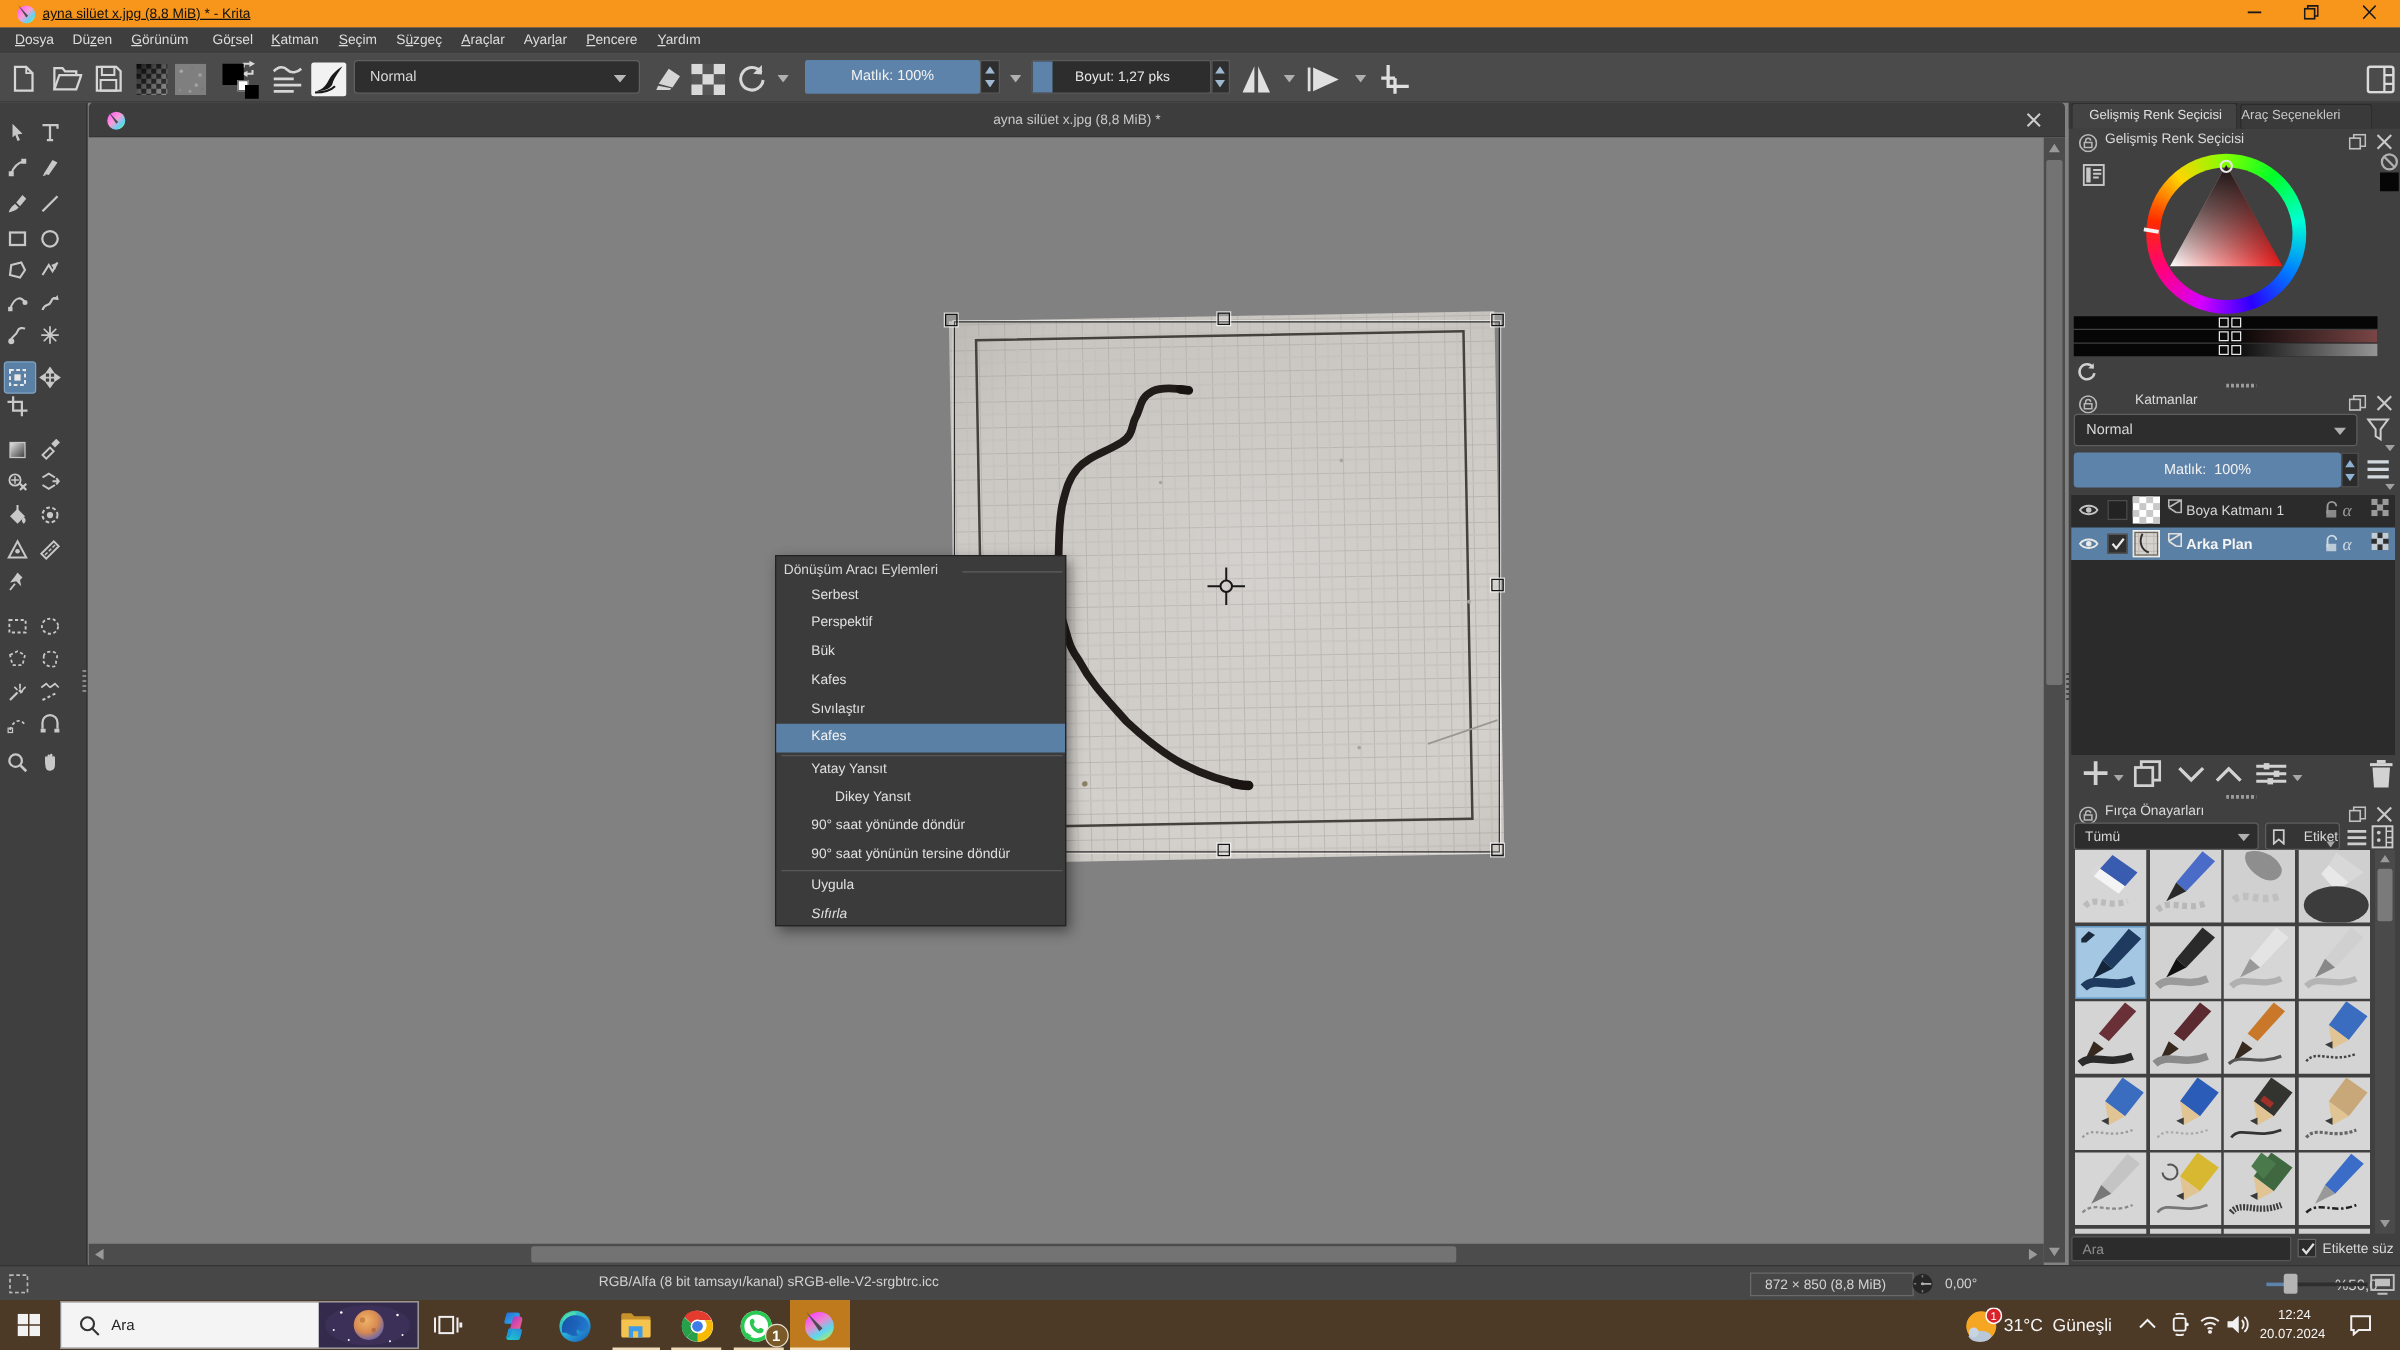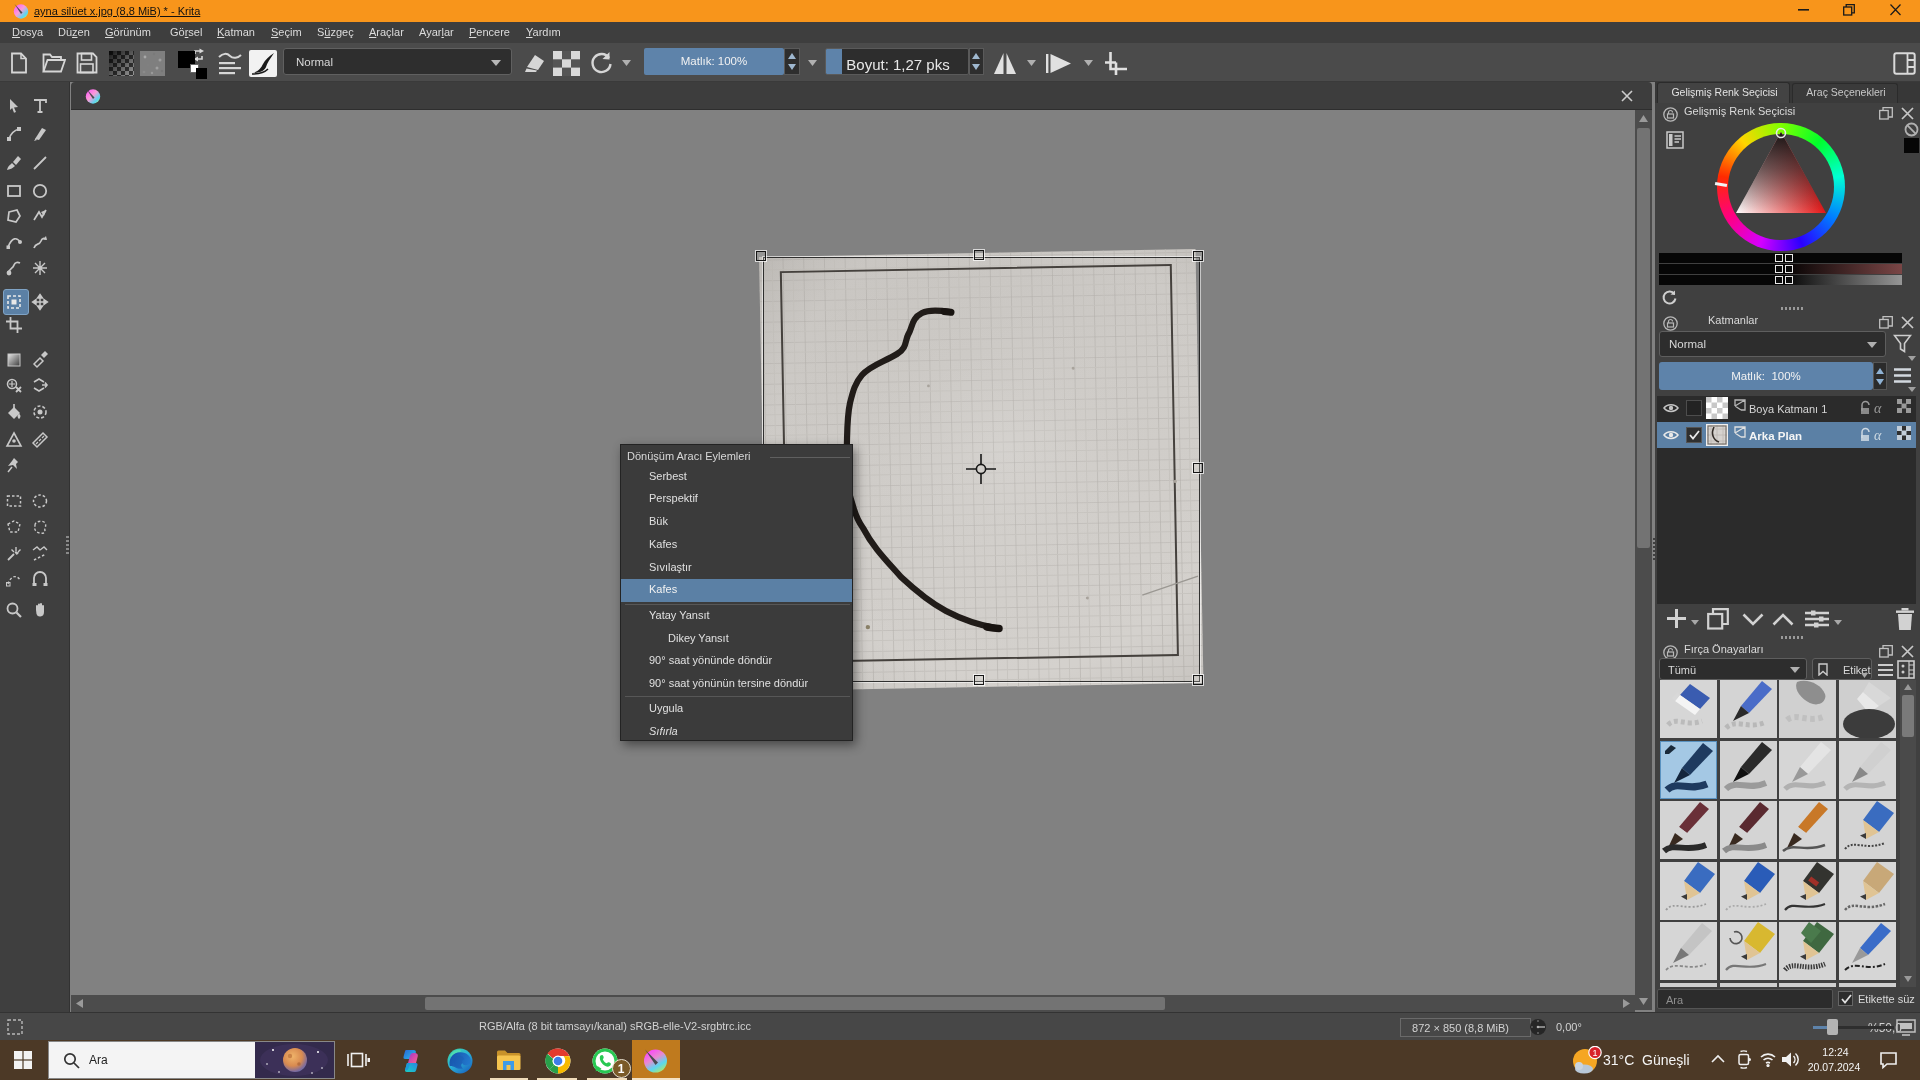--- a/index.html
+++ b/index.html
@@ -164,21 +164,21 @@
     <svg class="a" style="left:3px;top:15px" width="8" height="6" viewBox="0 0 8 6">
         <path d="M0 0 H8 L4 6 Z" fill="#9fb8d0"></path>
       </svg>
   </div>
   <svg class="a" style="left:808px;top:17px" width="9" height="6" viewBox="0 0 9 6">
       <path d="M0 0 H9 L4.5 6 Z" fill="#b0b0b0"></path>
     </svg>
 
   <div class="a" style="left:825px;top:5px;width:144px;height:27px;background:#2d2d2d;border:1px solid #5a5a5a;border-radius:2px;overflow:hidden;">
     <div class="a" style="left:0;top:0;width:16px;height:27px;background:#5e83aa;"></div>
-    <div class="a" style="left:0;top:7px;width:144px;text-align:center;font-size:15px;color:#e8e8e8;">Boyut: 1,27 pks</div>
+    <div class="a" style="left:0;top:7px;width:144px;text-align:center;font-size:11px;color:#e8e8e8;">Boyut: 1,27 pks</div>
   </div>
   <div class="a" style="left:969px;top:5px;width:15px;height:27px;background:#2e2e2e;border:1px solid #5a5a5a;">
     <svg class="a" style="left:2px;top:4px" width="8" height="6" viewBox="0 0 8 6">
         <path d="M0 6 H8 L4 0 Z" fill="#9fb8d0"></path>
       </svg>
     <svg class="a" style="left:2px;top:15px" width="8" height="6" viewBox="0 0 8 6">
         <path d="M0 0 H8 L4 6 Z" fill="#9fb8d0"></path>
       </svg>
   </div>
 
@@ -426,20 +426,21 @@
  <svg class="a" style="left:1552px;top:4px" width="7" height="9" viewBox="0 0 7 9">
       <path d="M0 0 V9 L7 4.5 Z" fill="#9a9a9a"></path>
     </svg>
 </div>
 <div class="a" style="left:1652.5px;top:538px;width:3px;height:22px;background:repeating-linear-gradient(#404040 0, #404040 2px, #8a8a8a 2px, #8a8a8a 4px);"></div>
 <div class="a" style="left:71px;top:82px;width:1581px;height:28px;background:#3d3d3d;border-bottom:1px solid #2e2e2e;border-radius:4px 4px 0 0;">
  <svg class="a" style="left:14px;top:6px" width="16" height="16" viewBox="0 0 16 16">
    <circle cx="8" cy="8.5" r="7.2" fill="url(#kg1)"></circle>
    <path d="M1.5 1 L9.5 9.5 L8 11 Z" fill="#4a4a52"></path>
  </svg>
+ <div class="a" style="left:0;top:8px;width:1581px;text-align:center;font-size:11px;color:#c8c8c8;">ayna silüet x.jpg (8,8 MiB) *</div>
  <svg class="a" style="left:1550px;top:8px" width="12" height="12" viewBox="0 0 12 12">
       <path d="M1 1 L11 11 M11 1 L1 11" stroke="#cccccc" stroke-width="1.6"></path>
     </svg>
 </div>
 <div class="a" style="left:620px;top:444px;width:233px;height:297px;background:#3b3b3b;border:1px solid #232323;box-shadow:3px 4px 10px rgba(0,0,0,0.45);font-size:11px;color:#e0e0e0;">
 <div class="a" style="left:149px;top:12px;width:80px;height:1px;background:#5f5f5f;"></div>
 <div class="a" style="left:0;top:134px;width:231px;height:23px;background:#5b80a5;"></div>
 <div class="a" style="left:4px;top:158.5px;width:225px;height:1px;background:#575757;"></div>
 <div class="a" style="left:4px;top:251px;width:225px;height:1px;background:#575757;"></div>
 <div class="a" style="left:6px;top:5px;color:#d8d8d8;">Dönüşüm Aracı Eylemleri</div>
@@ -455,21 +456,21 @@
 <div class="a" style="left:28px;top:232.3px;color:#e0e0e0;">90° saat yönünün tersine döndür</div>
 <div class="a" style="left:28px;top:257.4px;color:#e0e0e0;">Uygula</div>
 <div class="a" style="left:28px;top:280.4px;color:#e0e0e0;font-style:italic;">Sıfırla</div>
 </div>
 <div class="a" style="left:1655px;top:82px;width:265px;height:930px;background:#404040;"></div>
 <div class="a" style="left:1655px;top:82px;width:265px;height:21px;background:#373737;">
  <div class="a" style="left:2px;top:0;width:133px;height:21px;background:#434343;border:1px solid #2b2b2b;border-bottom:none;border-radius:3px 3px 0 0;">
    <div class="a" style="left:0;top:3px;width:133px;text-align:center;font-size:10.5px;color:#e2e2e2;">Gelişmiş Renk Seçicisi</div>
     </div>
  <div class="a" style="left:137px;top:1px;width:106px;height:20px;background:#3a3a3a;border:1px solid #2b2b2b;border-bottom:none;border-radius:3px 3px 0 0;">
-   <div class="a" style="left:0;top:2px;width:106px;text-align:center;font-size:10.5px;color:#c8c8c8;">Araç Seçenekleri</div>
+   <div class="a" style="left:0;top:2px;width:106px;font-size:10.5px;color:#c8c8c8;">Araç Seçenekleri</div>
     </div>
 </div>
 <svg class="a" style="left:1663px;top:107px" width="15" height="15" viewBox="0 0 15 15">
     <circle cx="7.5" cy="7.5" r="6.7" fill="none" stroke="#b8b8b8" stroke-width="1.3"></circle>
     <rect x="4.5" y="7" width="6" height="4" fill="none" stroke="#b8b8b8" stroke-width="1.2"></rect>
     <path d="M5.5 7 V5.5 A2 2 0 0 1 9.5 5.5" fill="none" stroke="#b8b8b8" stroke-width="1.2"></path>
   </svg>
 <div class="a" style="left:1684px;top:105px;font-size:11px;color:#dadada;">Gelişmiş Renk Seçicisi</div>
 <svg class="a" style="left:1879px;top:107px" width="14" height="13" viewBox="0 0 14 13">
     <rect x="0.7" y="3.5" width="8.5" height="8.5" fill="none" stroke="#c0c0c0" stroke-width="1.3"></rect>

